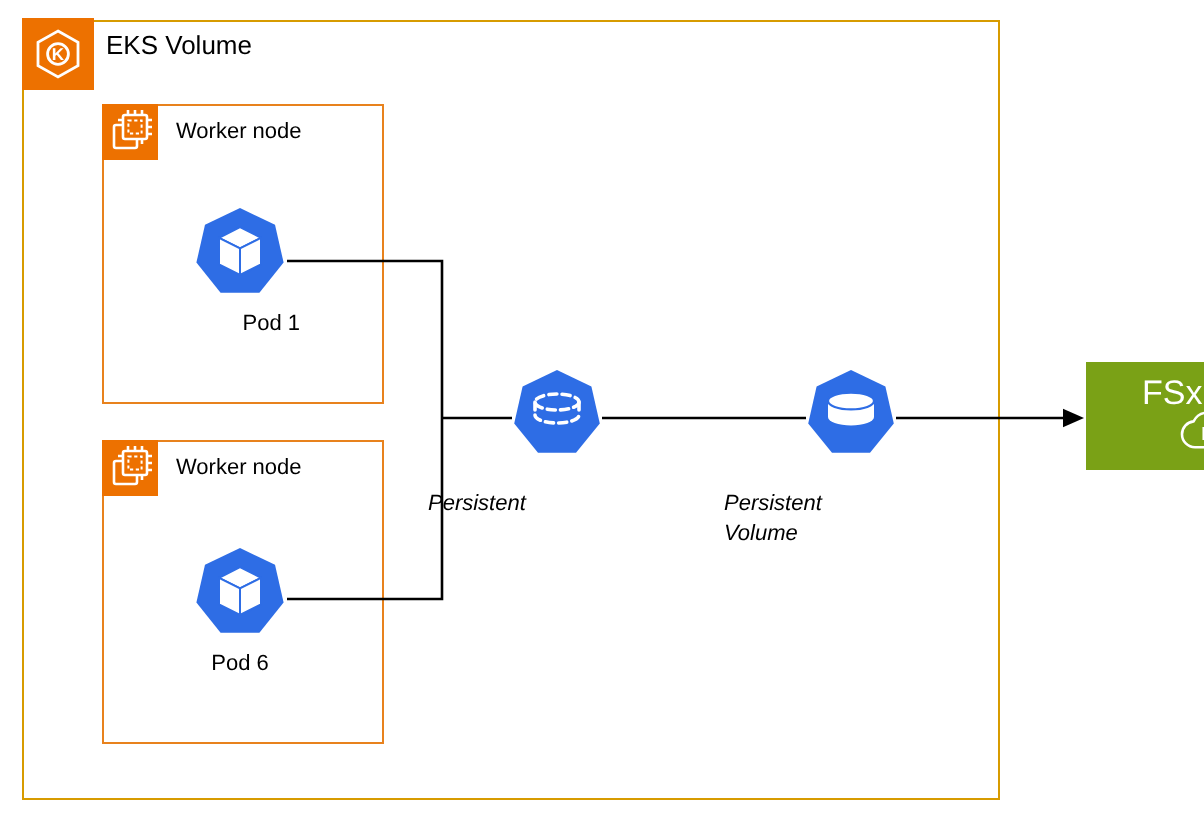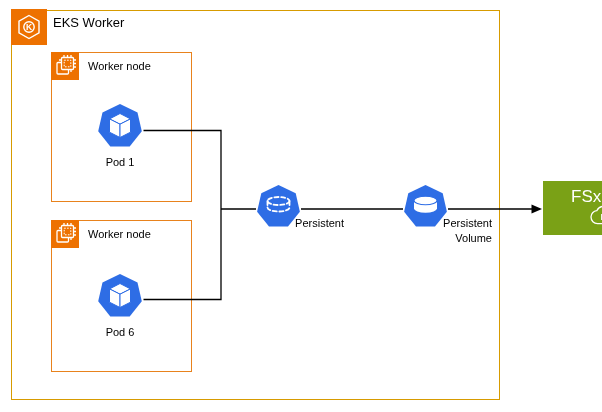--- a/index.html
+++ b/index.html
@@ -43,44 +43,44 @@
   .edge{stroke:var(--edge);stroke-width:1.3;fill:none;}
   .arrowhead{fill:var(--edge);}
 
   
   .lbl{color:#000;font-size:11px;line-height:14.5px;white-space:nowrap;}
   .cluster-lbl{left:53px;top:16px;font-size:13px;}
   .node-lbl{left:88px;}
   .node-lbl.w1{top:59px;}
   .node-lbl.w2{top:227px;}
   .pod-lbl{width:60px;text-align:center;left:90px;}
-  .pod-lbl.p1{top:155px;}
+  .pod-lbl.p1{top:155px;text-align:right;}
   .pod-lbl.p2{top:325px;}
-  .vol-lbl{width:130px;text-align:right;top:216px;white-space:normal;}
+  .vol-lbl{width:130px;text-align:left;top:245px;white-space:normal;font-style:italic;}
   .vol-lbl.pvc{left:214px;}
   .vol-lbl.pv{left:362px;}
 
   svg{display:block;}
   #edges{left:0;top:0;pointer-events:none;z-index:1;}
 </style>
 </head>
 <body>
 
 <div id="canvas">
 
   <div class="abs cluster-box"></div>
 
   <div class="abs eks-icon">
     <svg viewBox="0 0 36 36" width="36" height="36">
       <polygon class="oline" points="18,6.5 28,12.2 28,23.8 18,29.5 8,23.8 8,12.2"></polygon>
       <circle class="oline" cx="18" cy="18" r="5.2"></circle>
       <text class="icon-letter" x="18" y="21" font-size="8.5" text-anchor="middle">K</text>
     </svg>
   </div>
-  <div class="abs lbl cluster-lbl">EKS Worker</div>
+  <div class="abs lbl cluster-lbl">EKS Volume</div>
 
   <div class="abs node-box n1"></div>
   <div class="abs chip-icon c1">
     <svg viewBox="0 0 28 28" width="28" height="28">
       <rect class="oline2" x="6" y="10.5" width="11.5" height="11.5" rx="1"></rect>
       <rect class="chipfill" x="10.5" y="5.5" width="12" height="12" rx="1"></rect>
       <rect class="chipdash" x="13.2" y="8.2" width="6.6" height="6.6"></rect>
       <path class="oline2" d="M13,3 v2.5 M16.5,3 v2.5 M20,3 v2.5 M25,8 h-2.5 M25,11.5 h-2.5 M25,15 h-2.5 M20,17.5 v2.5 M10.5,8 h-2.5"></path>
     </svg>
   </div>

